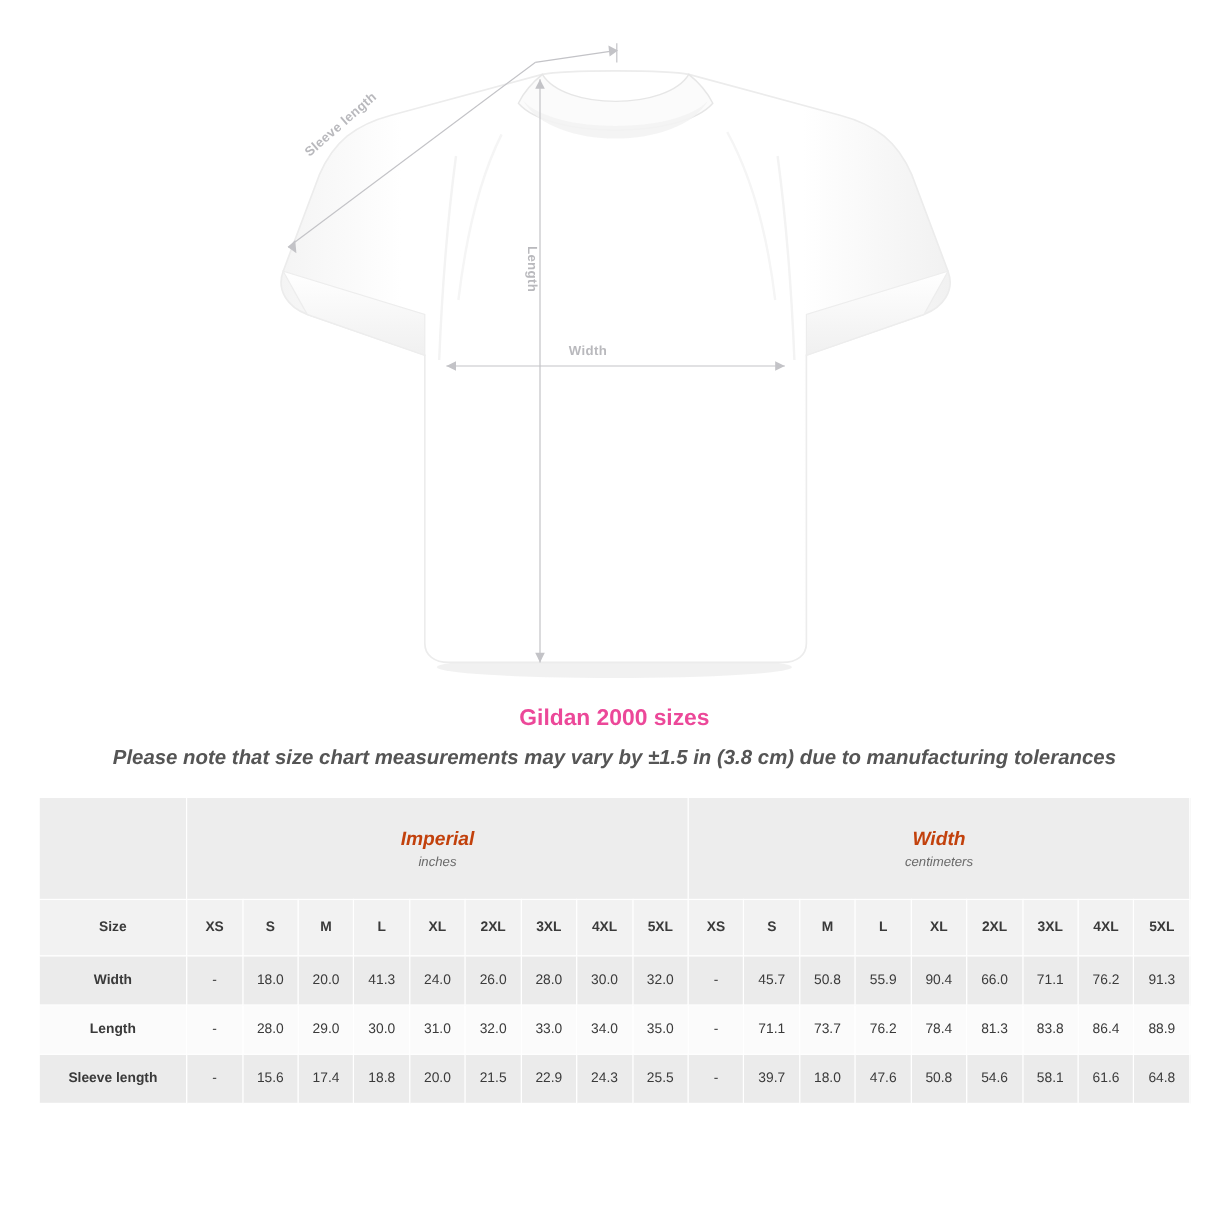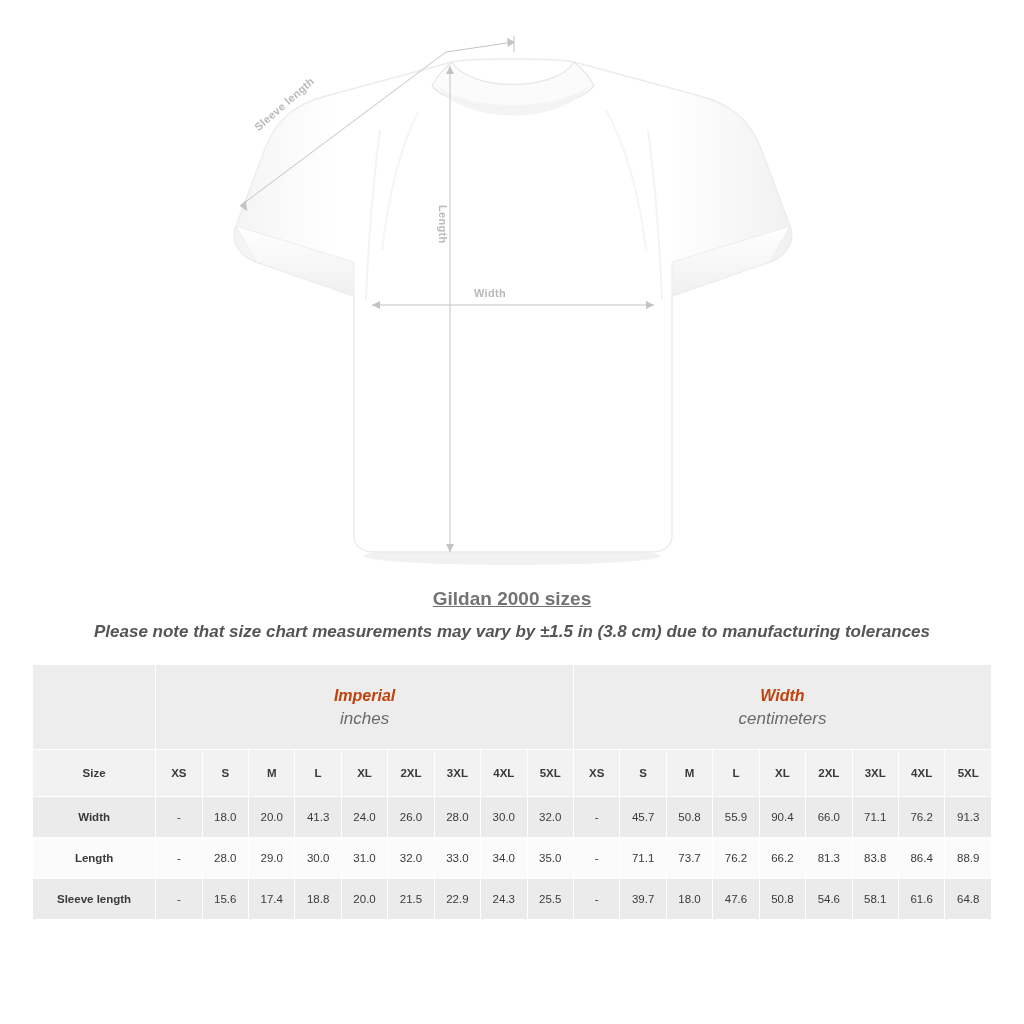--- a/index.html
+++ b/index.html
@@ -57,23 +57,22 @@
   }
 
   
   .title-block {
     text-align: center;
     margin-top: 8px;
   }
   .chart-title {
     font-size: 19px;
     font-weight: bold;
-    color: #737373;
+    color: #ec4899;
     margin: 0;
-    text-decoration: underline;
   }
   .chart-note {
     font-size: 17px;
     font-style: italic;
     color: #555555;
     margin: 12px 0 0 0;
     font-weight: bold;
   }
 
   
@@ -103,21 +102,21 @@
   }
   .grp .grp-name {
     font-size: 16px;
     font-style: italic;
     font-weight: bold;
     color: #c2410c;
     display: block;
     line-height: 1.25;
   }
   .grp .grp-unit {
-    font-size: 17px;
+    font-size: 11px;
     font-style: italic;
     color: #6a6a6a;
     display: block;
     margin-top: 3px;
   }
   
   .hdr td, .hdr th {
     background: #fbfbfb;
     font-weight: bold;
     font-size: 12px;
@@ -303,21 +302,21 @@
           <td>30.0</td>
           <td>31.0</td>
           <td>32.0</td>
           <td>33.0</td>
           <td>34.0</td>
           <td>35.0</td>
           <td>-</td>
           <td>71.1</td>
           <td>73.7</td>
           <td>76.2</td>
-          <td>66.2</td>
+          <td>78.4</td>
           <td>81.3</td>
           <td>83.8</td>
           <td>86.4</td>
           <td>88.9</td>
         </tr>
         <tr class="band-a">
           <td class="row-label">Sleeve length</td>
           <td>-</td>
           <td>15.6</td>
           <td>17.4</td>

